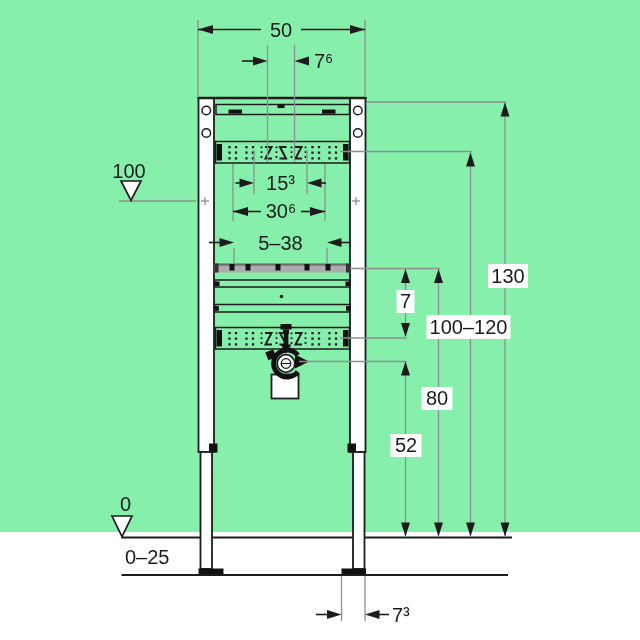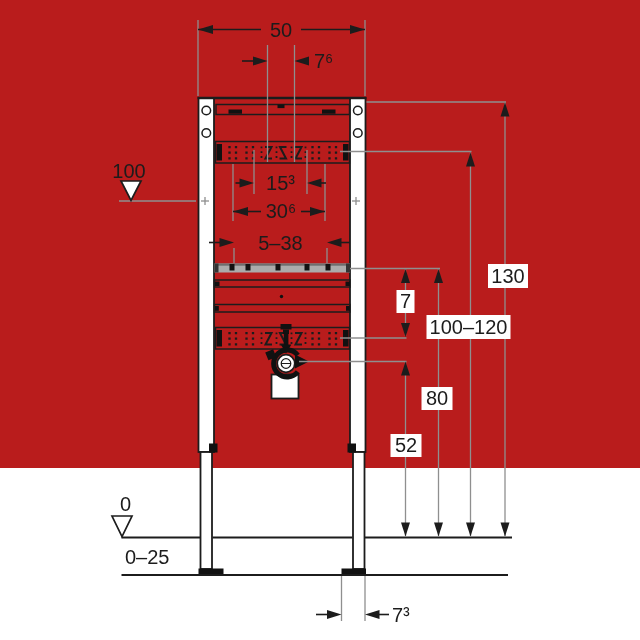--- a/index.html
+++ b/index.html
@@ -7,22 +7,22 @@
     padding: 0;
     background: #ffffff;
     width: 640px;
     height: 640px;
     overflow: hidden;
     font-family: "Liberation Sans", "DejaVu Sans", sans-serif;
   }
   .stage {
     position: relative;
     width: 640px;
-    height: 468px;
-    background: #b91c1c;
+    height: 532px;
+    background: #86efac;
   }
   svg { display: block; }
   text {
     font-family: "Liberation Sans", "DejaVu Sans", sans-serif;
     font-size: 20px;
     fill: #1c1c1c;
   }
   .thin  { stroke: #1c1c1c; stroke-width: 1.5; fill: none; }
   .med   { stroke: #1c1c1c; stroke-width: 1.8; fill: #ffffff; }
   .thick { stroke: #1c1c1c; stroke-width: 2.3; fill: none; }

